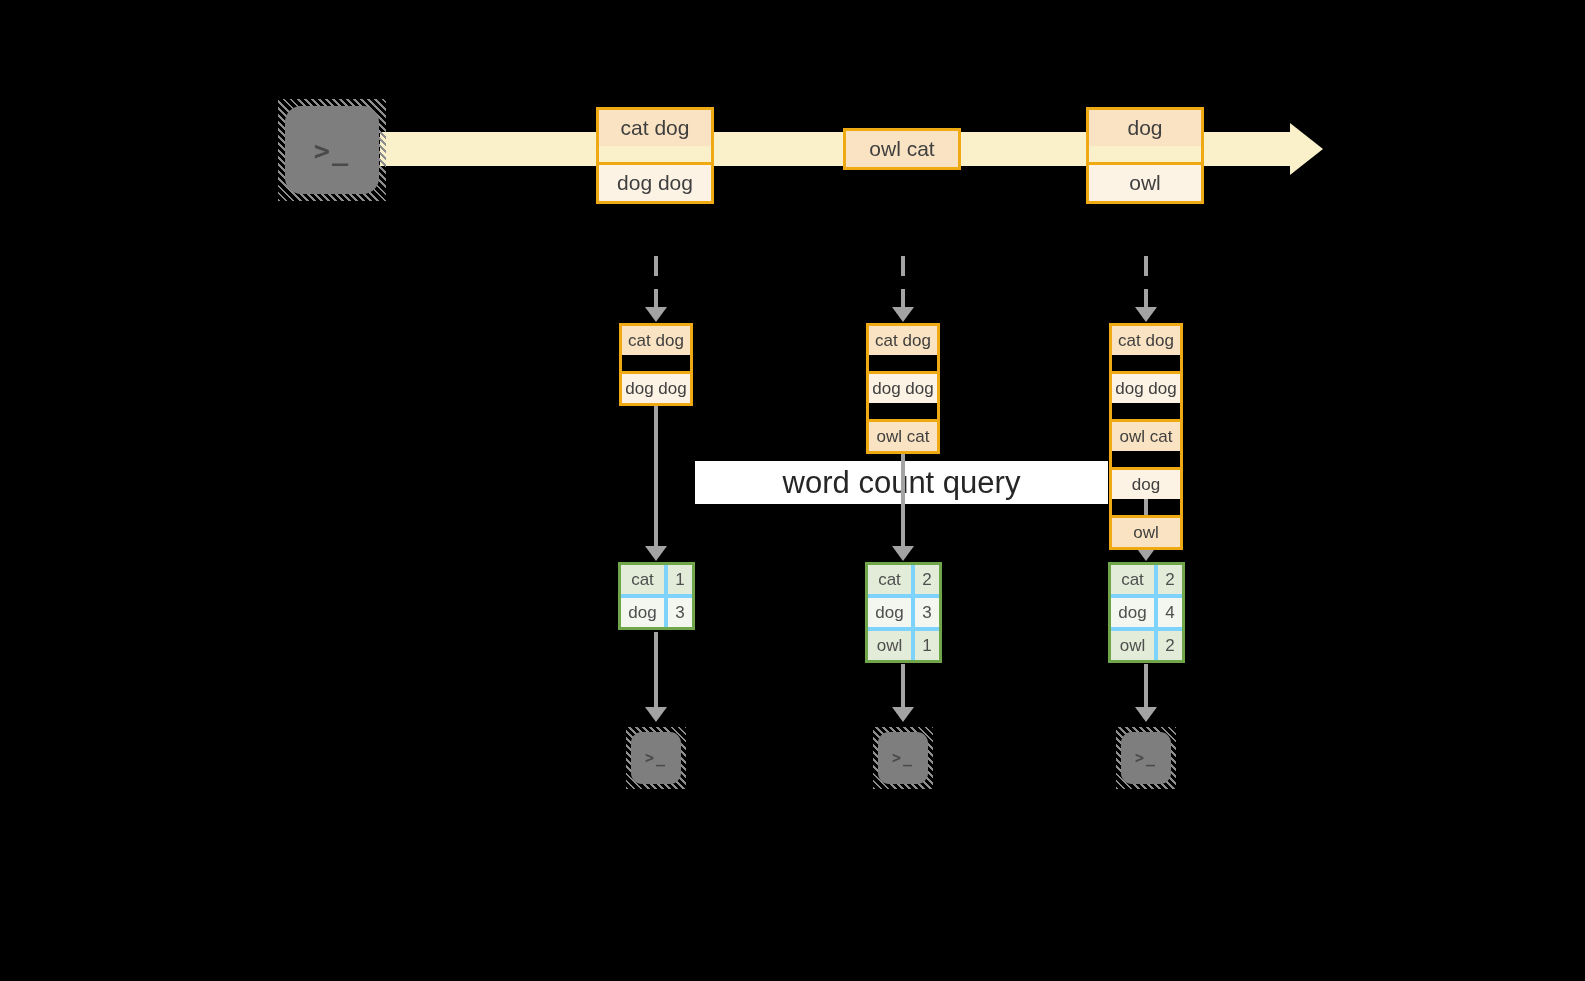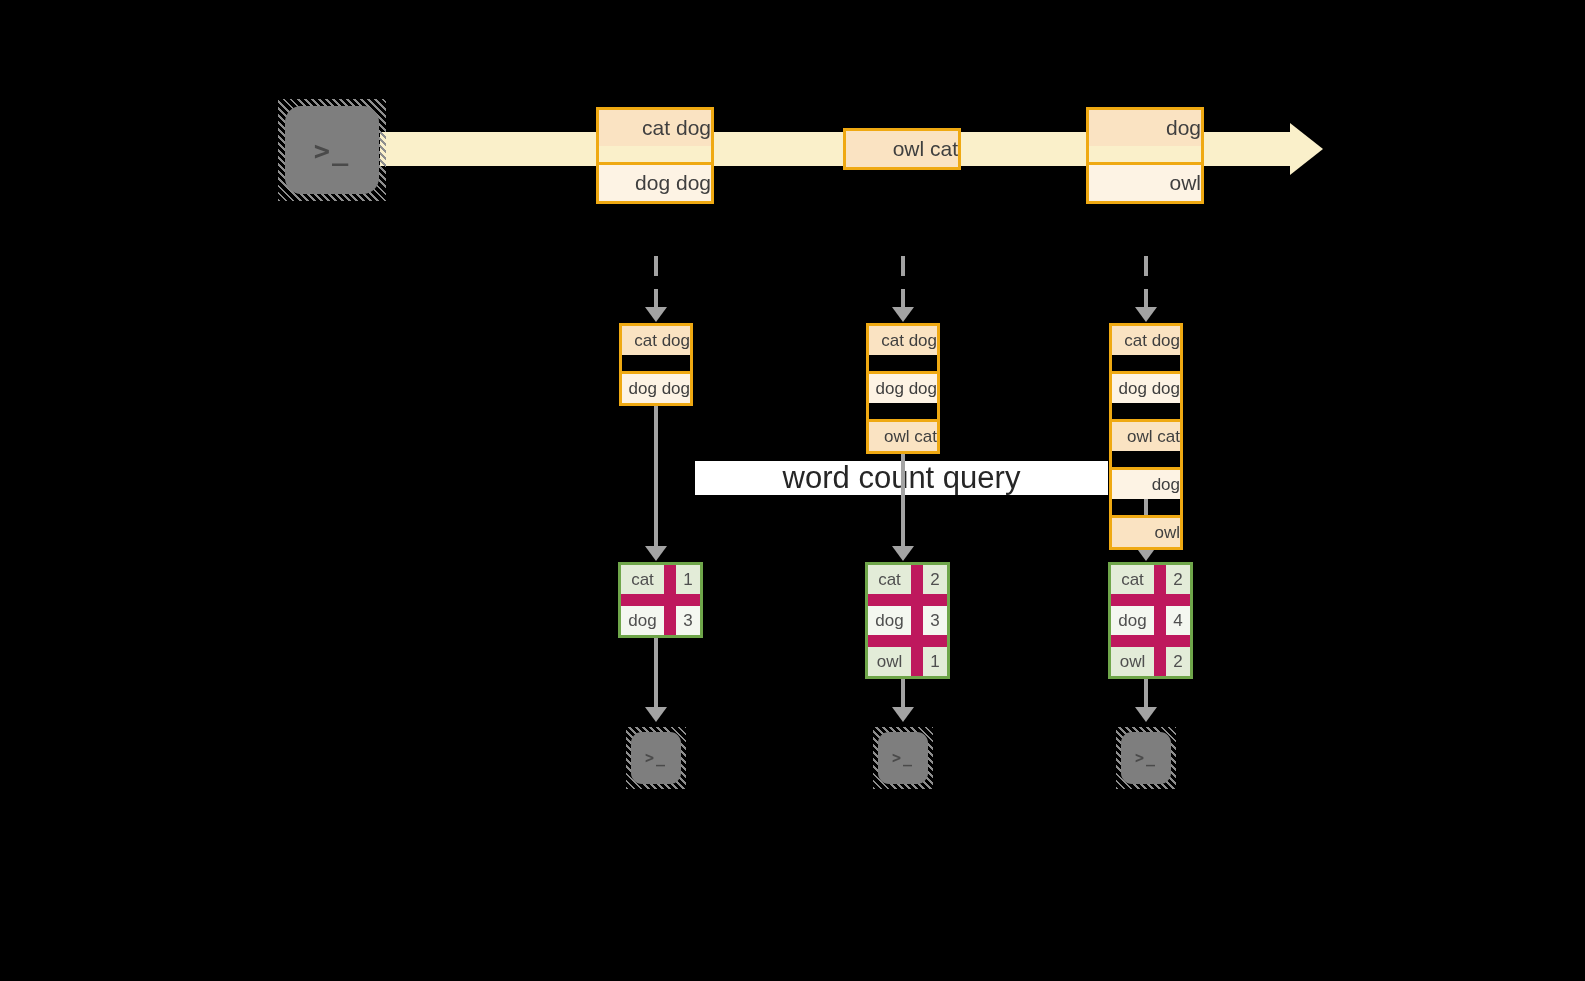--- a/index.html
+++ b/index.html
@@ -15,40 +15,40 @@
   .terminal{position:absolute;z-index:3;
     background:repeating-linear-gradient(45deg,#8e8e8e 0 2px,rgba(0,0,0,0) 2px 5px);}
   .term-inner{position:absolute;display:flex;align-items:center;justify-content:center;background:#7e7e7e;}
   .terminal.big .term-inner{inset:7px;border-radius:16px;}
   .terminal.small .term-inner{inset:5px;border-radius:11px;}
   .term-glyph{font-family:"DejaVu Sans Mono",monospace;font-weight:bold;color:#4a4a4a;letter-spacing:2px;}
   .terminal.big .term-glyph{font-size:27px;}
   .terminal.small .term-glyph{font-size:15px;}
   
   .obox{position:absolute;border:3px solid #efa912;z-index:3;}
-  .obox .row{text-align:right;color:#3f3f3f;}
+  .obox .row{text-align:center;color:#3f3f3f;}
   .obox .row + .row{border-top:3px solid #efa912;margin-top:16px;}
   .sbox{width:112px;}
   .sbox .row{height:36px;line-height:36px;font-size:21px;}
   .stack{width:68px;}
   .stack .row{height:29px;line-height:29px;font-size:17px;}
   .fill-a{background:#fae3c2;}
   .fill-b{background:#fdf3e4;}
   
   .arrow{position:absolute;width:22px;z-index:2;}
   .arrow .shaft{position:absolute;left:9px;top:0;bottom:13px;width:4px;background:#a3a3a3;}
   .arrow.dashed .shaft{background:repeating-linear-gradient(180deg,#a3a3a3 0 20px,rgba(0,0,0,0) 20px 33px);}
   .arrow .head{position:absolute;bottom:0;left:0;width:0;height:0;
     border-left:11px solid transparent;border-right:11px solid transparent;border-top:15px solid #a3a3a3;}
   
-  .query-label{position:absolute;left:695px;top:461px;width:413px;height:34px;background:#ffffff;z-index:1;
+  .query-label{position:absolute;left:695px;top:461px;width:413px;height:43px;background:#ffffff;z-index:1;
     display:flex;align-items:center;justify-content:center;font-size:31px;color:#262626;}
   
-  .wtable{position:absolute;z-index:3;border:3px solid #6fa64a;background:#be185d;
-    display:grid;grid-template-columns:43px 24px;gap:12px;}
+  .wtable{position:absolute;z-index:3;border:3px solid #6fa64a;background:#7dd3fc;
+    display:grid;grid-template-columns:43px 24px;gap:4px;}
   .wtable .cell{height:29px;line-height:29px;text-align:center;font-size:17px;color:#4f4f4f;}
   .gfill-a{background:#e3ecd8;}
   .gfill-b{background:#f4f7f0;}
 </style>
 </head>
 <body>
 
 <div class="canvas">
 
   <div class="stream-band"></div>

